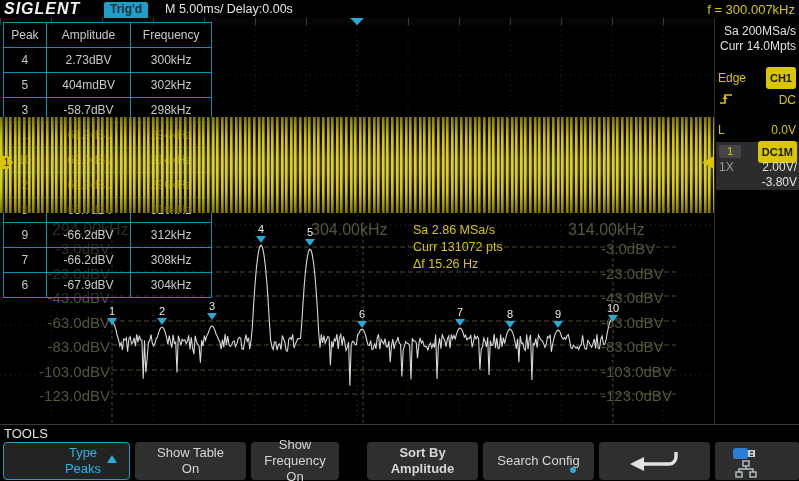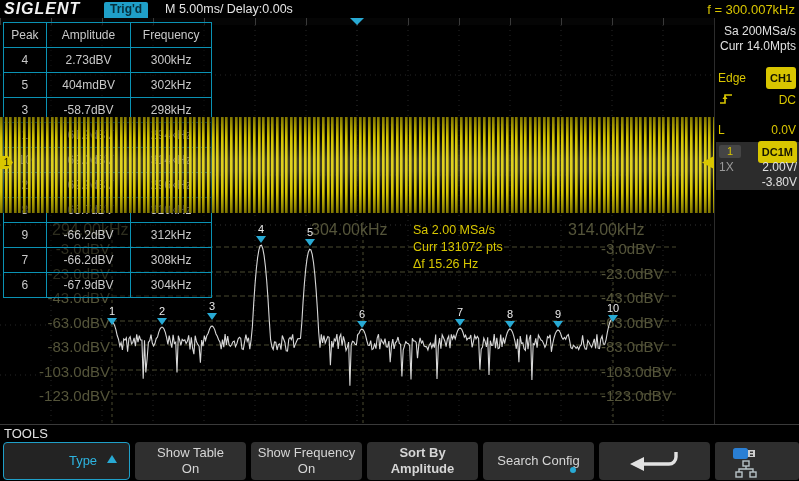--- a/index.html
+++ b/index.html
@@ -203,21 +203,21 @@
             <td>308kHz</td>
           </tr>
           <tr>
             <td>6</td>
             <td>-67.9dBV</td>
             <td>304kHz</td>
           </tr>
         </tbody>
       </table>
     <div class="fft-info" id="fft-info">
-        <div>Sa 2.00 MSa/s</div>
+        <div>Sa 2.86 MSa/s</div>
         <div>Curr 131072 pts</div>
         <div>Δf 15.26 Hz</div>
       </div>
     <div id="markers">
         <div class="marker" style="left:112px;top:281px;">
      <div class="num">1</div>
      <div class="tri"></div>
    </div>
         <div class="marker" style="left:162px;top:281px;">
      <div class="num">2</div>
@@ -295,27 +295,28 @@
         <span>-3.80V</span>
       </div>
     </div>
   </div>
 
   <div class="bottombar">
     <div class="tools-title">TOOLS</div>
     <div class="menu" id="menu">
         <div class="btn active" style="left:3px;width:127px;padding-left:33px;">
           <div>Type</div>
+          <div>Peaks</div>
           <span class="uparrow"></span>
         </div>
         <div class="btn" style="left:135px;width:111px;">
           <div>Show Table</div>
           <div>On</div>
         </div>
-        <div class="btn" style="left:251px;width:111px;text-align:center;">
+        <div class="btn" style="left:251px;width:88px;text-align:center;">
           <div>Show Frequency</div>
           <div>On</div>
         </div>
         <div class="btn" style="left:367px;width:111px;font-weight:bold;">
           <div>Sort By</div>
           <div>Amplitude</div>
         </div>
         <div class="btn" style="left:483px;width:111px;">
           <div>Search Config</div>
           <span class="dot"></span>

